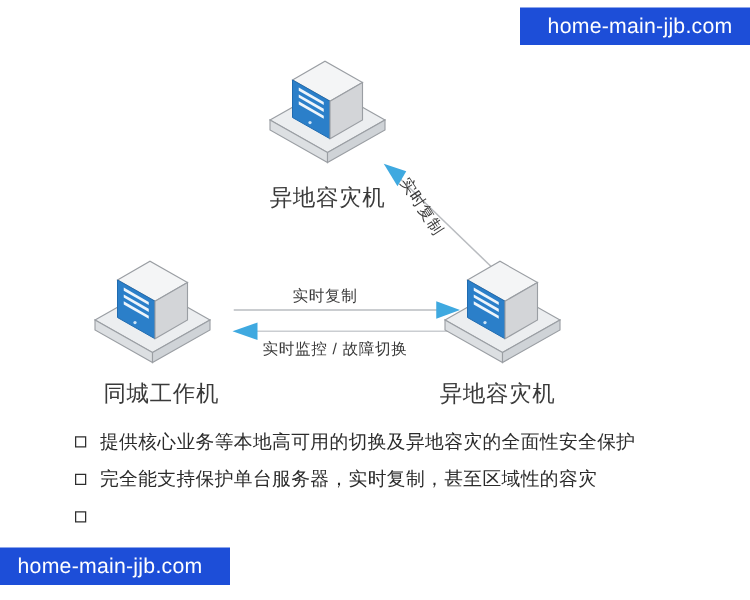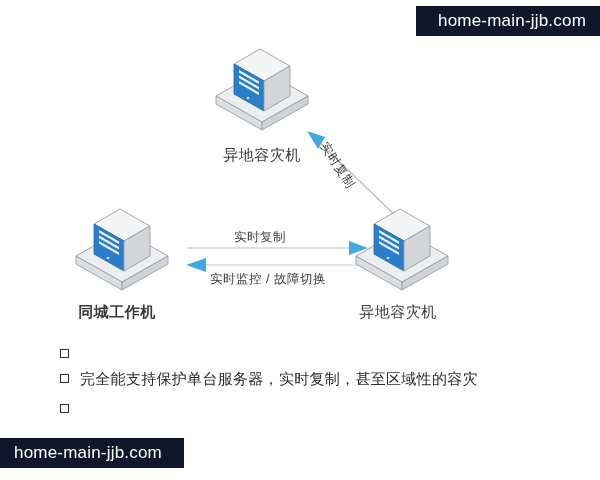--- a/index.html
+++ b/index.html
@@ -20,21 +20,21 @@
     position: absolute;
     left: 0;
     top: 0;
     width: 600px;
     height: 480px;
   }
 
   
   .watermark {
     position: absolute;
-    background: #0f172a;
+    background: #1d4ed8;
     color: #ffffff;
     font-size: 17px;
     letter-spacing: 0.2px;
     display: flex;
     align-items: center;
     justify-content: center;
     white-space: nowrap;
   }
   #watermark-top {
     right: 0;
@@ -53,28 +53,28 @@
   #diagram {
     position: absolute;
     left: 0;
     top: 0;
     width: 600px;
     height: 340px;
   }
 
   .node-label {
     position: absolute;
-    font-size: 15px;
+    font-size: 18px;
     color: #3a3a3a;
     white-space: nowrap;
     text-align: center;
     letter-spacing: 0.5px;
   }
   #label-remote  { left: 197px; top: 146px; width: 130px; }
-  #label-local   { left: 52px;  top: 303px; width: 130px; font-weight: bold; }
+  #label-local   { left: 64px;  top: 303px; width: 130px; }
   #label-backup  { left: 333px; top: 303px; width: 130px; }
 
   .flow-label {
     position: absolute;
     font-size: 12.5px;
     color: #3a3a3a;
     white-space: nowrap;
     letter-spacing: 0.5px;
   }
   #flow-label-replicate-h { left: 234px; top: 229px; }
@@ -175,20 +175,21 @@
   <div class="node-label" id="label-local">同城工作机</div>
   <div class="node-label" id="label-backup">异地容灾机</div>
 
   <div class="flow-label" id="flow-label-replicate-h">实时复制</div>
   <div class="flow-label" id="flow-label-monitor">实时监控 / 故障切换</div>
   <div class="flow-label" id="flow-label-replicate-d">实时复制</div>
 
   <div id="bullet-list">
     <div class="bullet-row">
       <span class="bullet-marker"></span>
+      <span class="bullet-text">提供核心业务等本地高可用的切换及异地容灾的全面性安全保护</span>
     </div>
     <div class="bullet-row">
       <span class="bullet-marker"></span>
       <span class="bullet-text">完全能支持保护单台服务器，实时复制，甚至区域性的容灾</span>
     </div>
     <div class="bullet-row">
       <span class="bullet-marker"></span>
     </div>
   </div>
 

